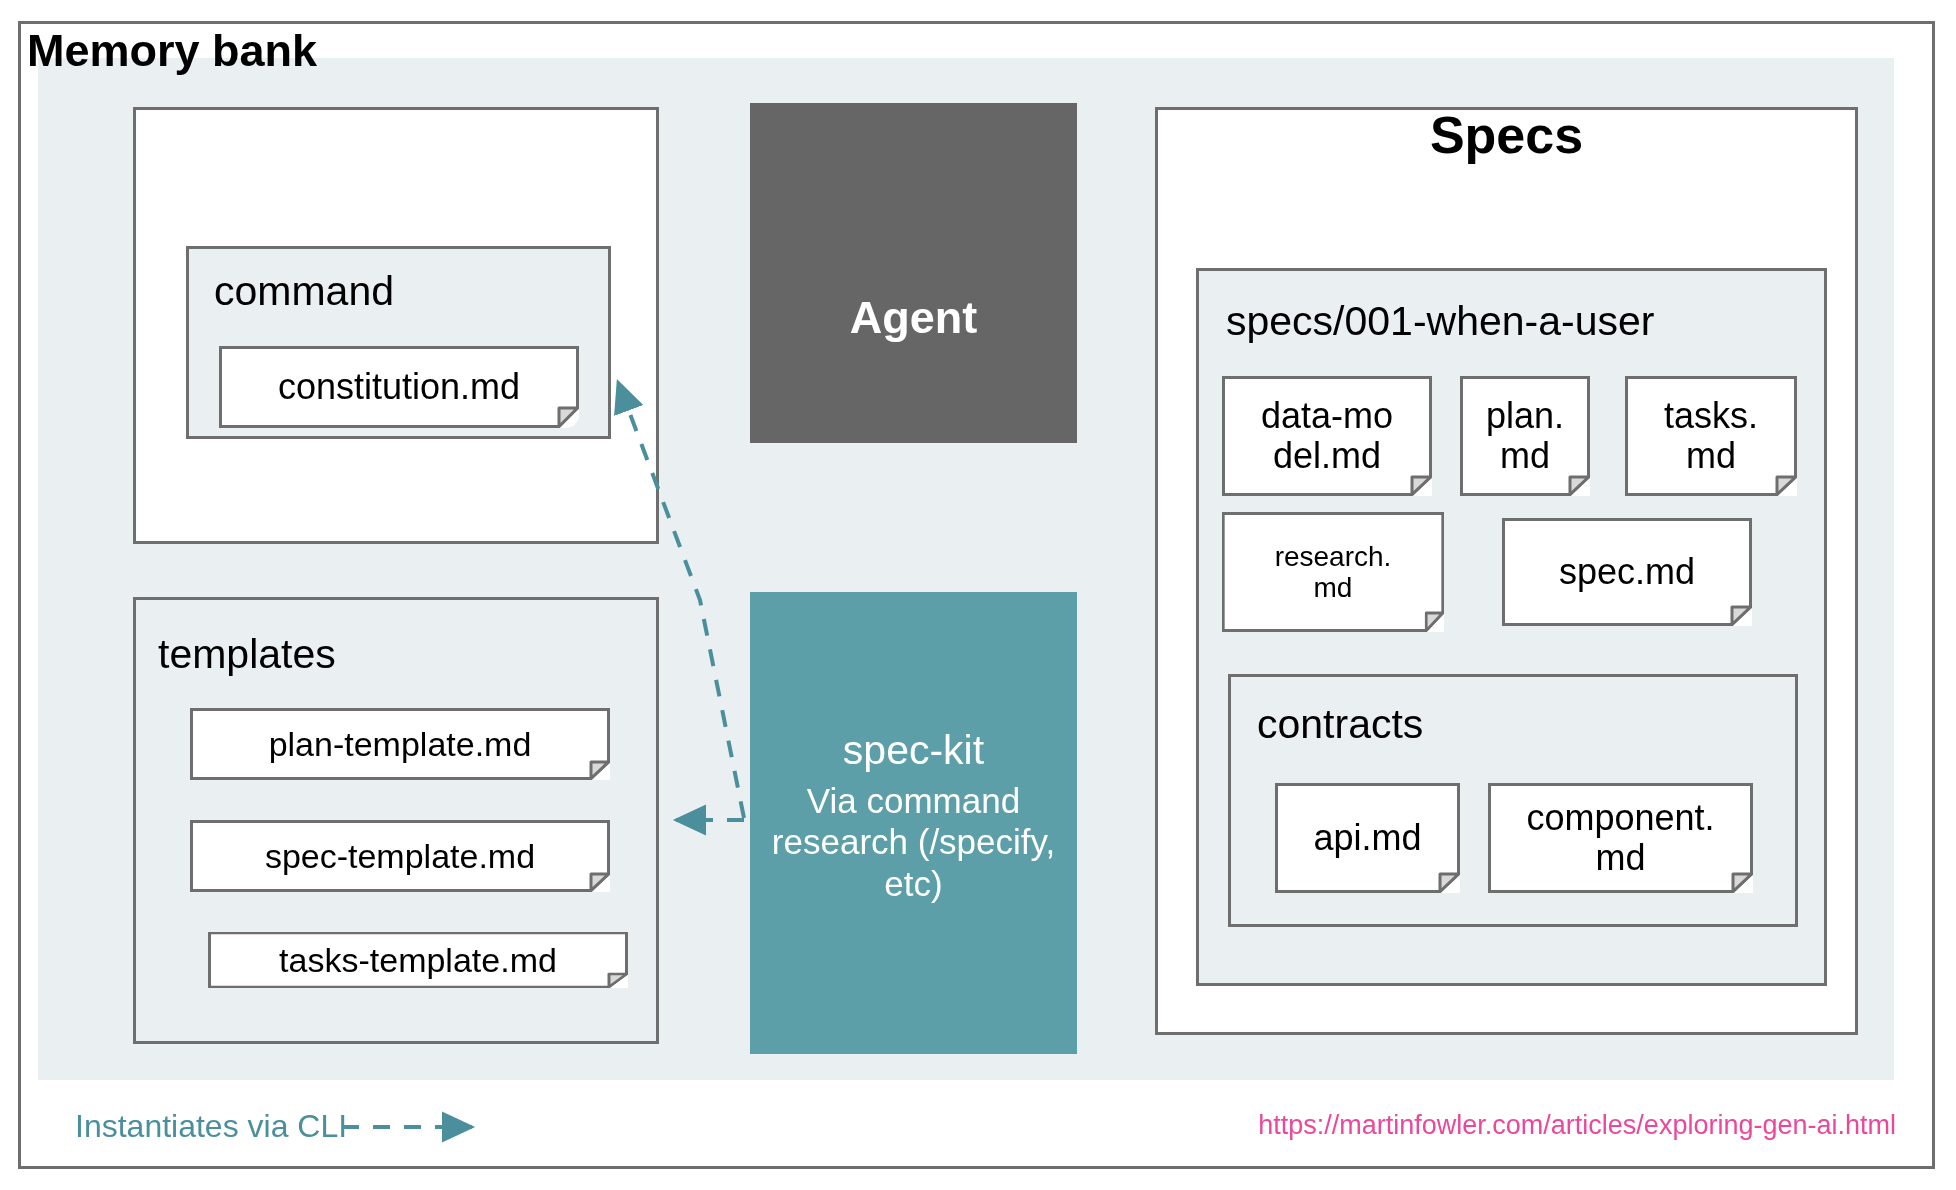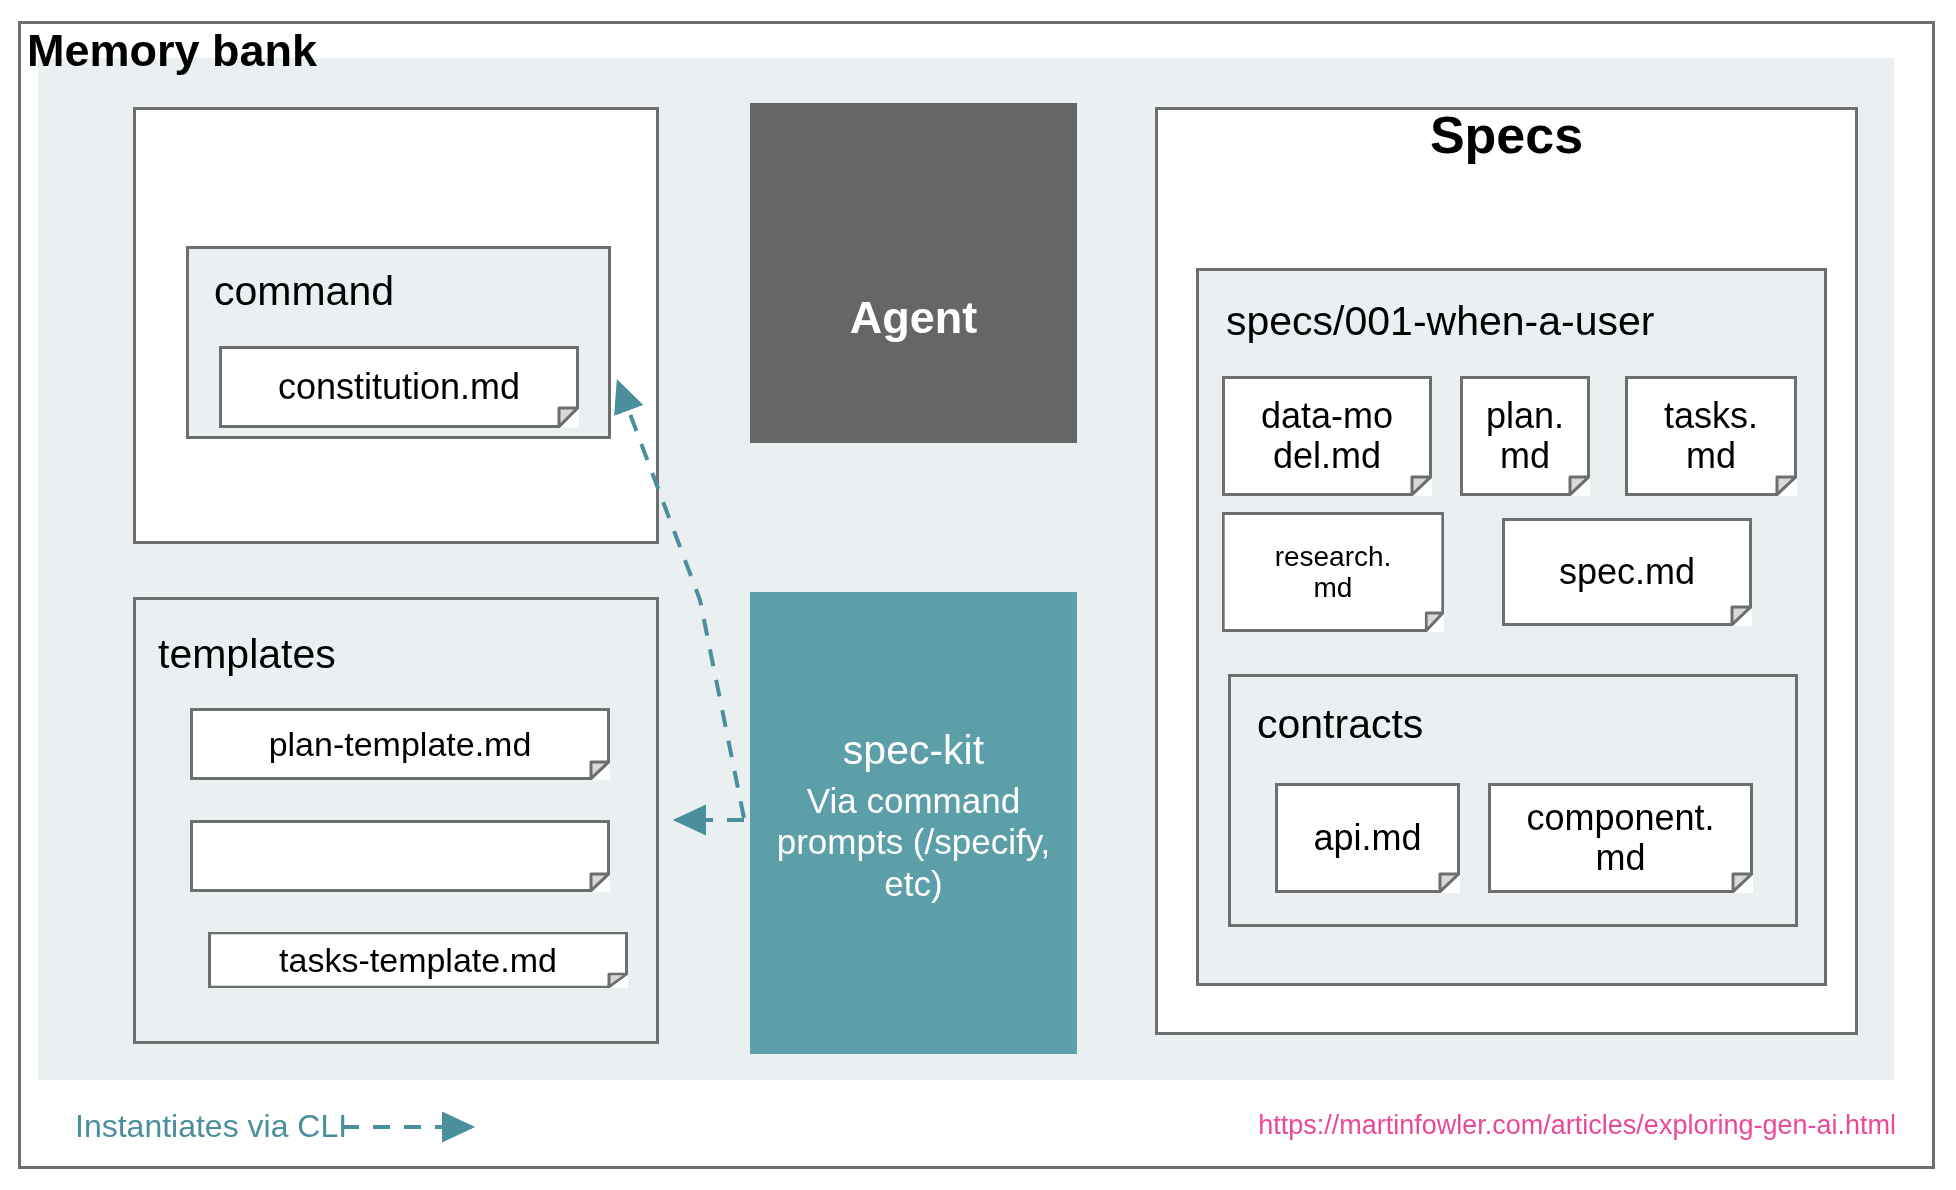--- a/index.html
+++ b/index.html
@@ -175,21 +175,21 @@
 
   <div class="outer-frame"></div>
   <div class="backdrop"></div>
 
   <div class="box box-white" id="memory-bank-panel"></div>
   <div class="title-bold" id="memory-bank-title">Memory bank</div>
 
   <div class="box box-pale" id="memory-folder"></div>
   <div class="title-plain" id="memory-folder-title">command</div>
 
-  <div class="file-note" style="left:219px; top:346px; width:360px; height:82px; font-size:36px;">
+  <div class="file-note" style="left:219px; top:346px; width:360px; height:82px; font-size:36px;border-radius:13px;">
     <svg class="note-bg" viewBox="0 0 360 82" preserveAspectRatio="none">
       <path d="M1.5,1.5 H358.5 V62 L340,80.5 H1.5 Z" fill="#ffffff" stroke="#6e6e6e" stroke-width="3"></path>
       <path d="M358.5,62 L340,80.5 L340,62 Z" fill="#d9d9d9" stroke="#6e6e6e" stroke-width="3" stroke-linejoin="round"></path>
     </svg>
     <span class="note-label">constitution.md</span>
   </div>
 
   <div class="box box-pale" id="templates-panel"></div>
   <div class="title-plain" id="templates-title">templates</div>
 
@@ -199,38 +199,39 @@
       <path d="M418.5,54 L401,70.5 L401,54 Z" fill="#d9d9d9" stroke="#6e6e6e" stroke-width="3" stroke-linejoin="round"></path>
     </svg>
     <span class="note-label">plan-template.md</span>
   </div>
 
   <div class="file-note" style="left:190px; top:820px; width:420px; height:72px; font-size:34px;">
     <svg class="note-bg" viewBox="0 0 420 72" preserveAspectRatio="none">
       <path d="M1.5,1.5 H418.5 V54 L401,70.5 H1.5 Z" fill="#ffffff" stroke="#6e6e6e" stroke-width="3"></path>
       <path d="M418.5,54 L401,70.5 L401,54 Z" fill="#d9d9d9" stroke="#6e6e6e" stroke-width="3" stroke-linejoin="round"></path>
     </svg>
+    <span class="note-label">spec-template.md</span>
   </div>
 
   <div class="file-note" style="left:208px; top:932px; width:420px; height:56px; font-size:34px;">
     <svg class="note-bg" viewBox="0 0 420 72" preserveAspectRatio="none">
       <path d="M1.5,1.5 H418.5 V54 L401,70.5 H1.5 Z" fill="#ffffff" stroke="#6e6e6e" stroke-width="3"></path>
       <path d="M418.5,54 L401,70.5 L401,54 Z" fill="#d9d9d9" stroke="#6e6e6e" stroke-width="3" stroke-linejoin="round"></path>
     </svg>
     <span class="note-label">tasks-template.md</span>
   </div>
 
   <div id="agent-block"></div>
   <div id="agent-label">Agent</div>
 
   <div id="speckit-block"></div>
   <div id="speckit-text">
     <div id="speckit-title">spec-kit</div>
     <div id="speckit-sub">Via command
-prompts
+research
 (/specify, etc)</div>
   </div>
 
   <div class="box box-white" id="specs-panel"></div>
   <div class="title-bold" id="specs-title">Specs</div>
 
   <div class="box box-pale" id="specs-feature-folder"></div>
   <div class="title-plain" id="specs-feature-title">specs/001-when-a-user</div>
 
   <div class="file-note" style="left:1222px; top:376px; width:210px; height:120px; font-size:36px;">

